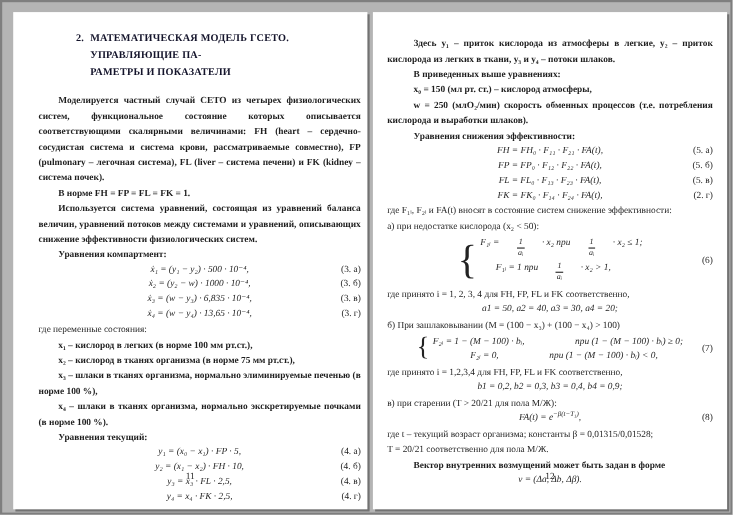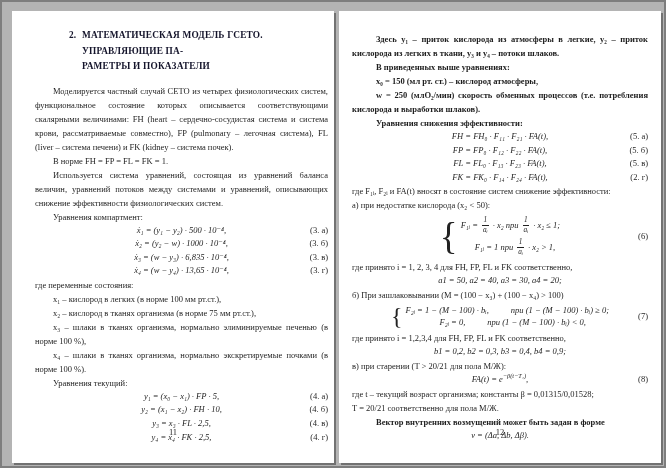--- a/index.html
+++ b/index.html
@@ -14,32 +14,32 @@
     overflow:hidden;font-size:8.5px;line-height:14px;
   }
   .page-left{left:10px;padding:17px 6px 0 23px;}
   .page-right{left:337px;padding:21px 13px 0 13px;}
   .heading{
     display:flex;margin:0 0 9px 34px;font-weight:bold;color:#14142b;
     font-size:9.3px;line-height:15.5px;letter-spacing:.2px;
   }
   .h-num{width:13px;flex:none;}
   .para{margin:0;text-align:justify;}
-  .page-left .indent{text-indent:18px;}
+  .page-left .indent{text-indent:18px;font-weight:bold;}
   .page-right .indent{text-indent:24px;font-weight:bold;}
   .eqrow{position:relative;text-align:center;line-height:13.6px;}
   .eqbody{font-style:italic;}
   .eqnum{position:absolute;right:0;top:0;font-style:normal;}
   .eq8sup{font-size:6.3px;vertical-align:super;line-height:0;}
   .sys{position:relative;display:flex;justify-content:center;align-items:center;margin:2px 0;}
   .sys .lines{display:inline-flex;flex-direction:column;align-items:flex-start;font-style:italic;}
   .brace{font-style:normal;font-weight:400;color:#222;line-height:.9;margin-right:3px;}
   .brace-big{font-size:37px;}
   .brace-small{font-size:24px;}
-  .sline{display:flex;align-items:center;gap:3px;line-height:1.05;margin:2px 0;}
+  .sline{display:flex;gap:15px;line-height:1.05;margin:2px 0;}
   .sline-shift1{margin-left:14px;}
   .sline-shift2{margin-left:34px;}
   .sys .eqnum{top:50%;transform:translateY(-50%);}
   .gap{display:inline-block;width:16px;}
   .frac{display:inline-flex;flex-direction:column;align-items:center;font-size:7.3px;line-height:1.15;margin:0 1px;vertical-align:middle;}
   .frac .fn{border-bottom:.8px solid #222;padding:0 1.5px;display:block;}
   .frac .fd{display:block;}
   .pgnum{position:absolute;bottom:24px;left:0;right:0;text-align:center;font-size:8.5px;}
 </style>
 </head>

